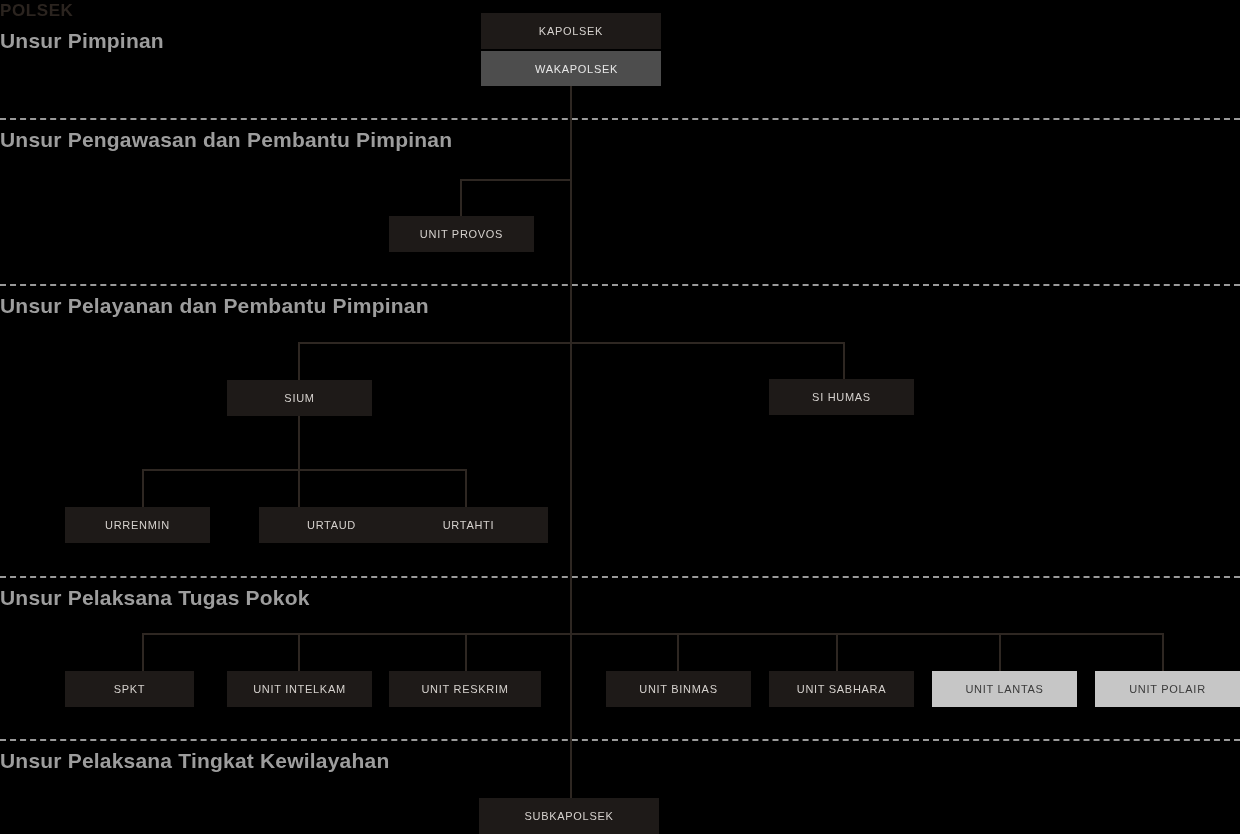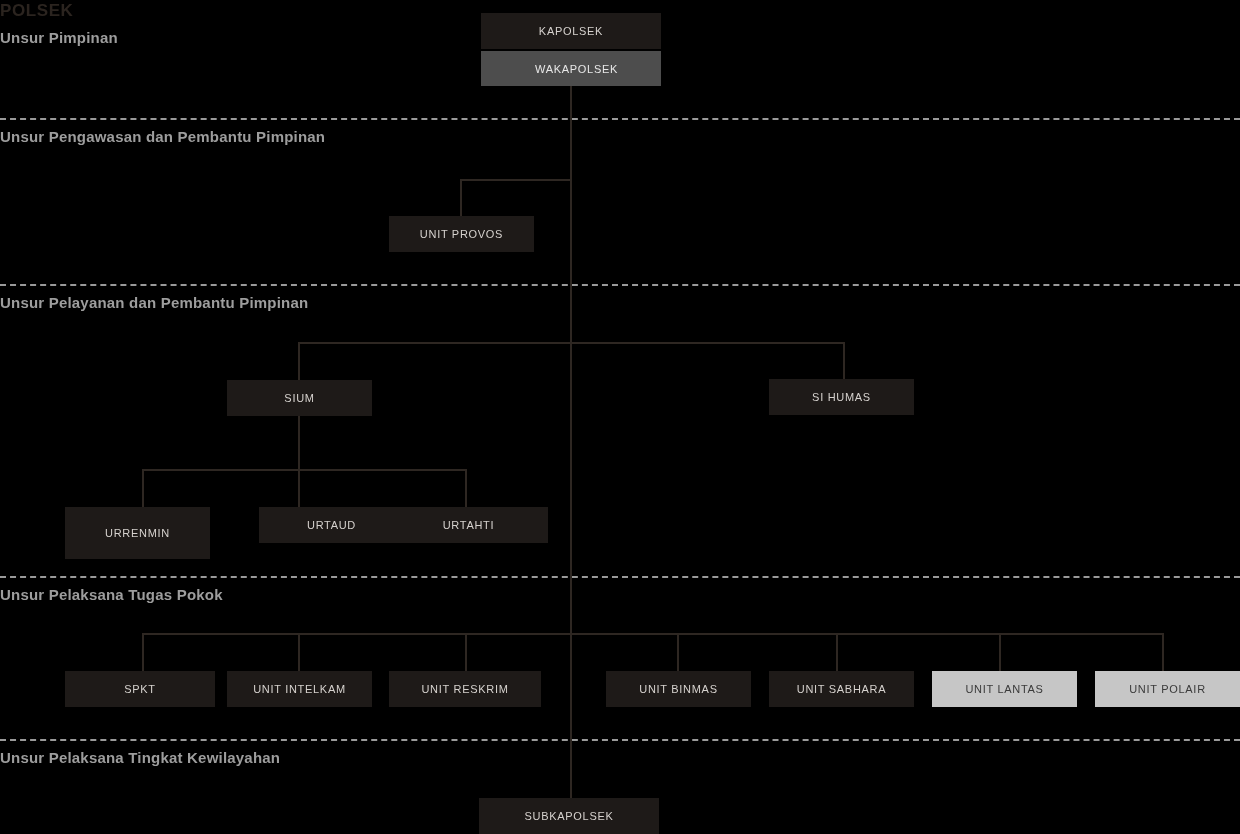--- a/index.html
+++ b/index.html
@@ -26,21 +26,21 @@
     width: 1240px;
     height: 0;
     border-top: 2px dashed #9a9a9a;
   }
 
   
   .section-label {
     position: absolute;
     left: 0;
     color: #9d9d9d;
-    font-size: 15px;
+    font-size: 21px;
     font-weight: bold;
     letter-spacing: 0.2px;
     white-space: nowrap;
   }
   .title-label {
     position: absolute;
     left: 0;
     color: #2b241f;
     font-size: 17px;
     font-weight: bold;
@@ -126,38 +126,38 @@
   <div class="node" style="left:227px; top:380px; width:145px; height:36px;">SIUM</div>
   <div class="node" style="left:769px; top:379px; width:145px; height:36px;">SI HUMAS</div>
 
   <div class="vline" style="left:298px; top:416px; height:53px;"></div>
 
   <div class="hline" style="left:142px; top:469px; width:325px;"></div>
   <div class="vline" style="left:142px; top:469px; height:38px;"></div>
   <div class="vline" style="left:298px; top:469px; height:38px;"></div>
   <div class="vline" style="left:465px; top:469px; height:38px;"></div>
 
-  <div class="node" style="left:65px; top:507px; width:145px; height:52px;">URRENMIN</div>
+  <div class="node" style="left:65px; top:507px; width:145px; height:36px;">URRENMIN</div>
   <div class="node" style="left:227px; top:507px; width:145px; height:36px;margin-left:32px;">URTAUD</div>
   <div class="node" style="left:389px; top:507px; width:159px; height:36px;">URTAHTI</div>
 
   <div class="divider" style="top:576px;"></div>
 
   <div class="section-label" style="top:586px;">Unsur Pelaksana Tugas Pokok</div>
 
   <div class="hline" style="left:142px; top:633px; width:1022px;"></div>
   <div class="vline" style="left:142px; top:633px; height:38px;"></div>
   <div class="vline" style="left:298px; top:633px; height:38px;"></div>
   <div class="vline" style="left:465px; top:633px; height:38px;"></div>
   <div class="vline" style="left:677px; top:633px; height:38px;"></div>
   <div class="vline" style="left:836px; top:633px; height:38px;"></div>
   <div class="vline" style="left:999px; top:633px; height:38px;"></div>
   <div class="vline" style="left:1162px; top:633px; height:38px;"></div>
 
-  <div class="node" style="left:65px; top:671px; width:150px; height:36px;">SPKT</div>
+  <div class="node" style="left:65px; top:671px; width:129px; height:36px;">SPKT</div>
   <div class="node" style="left:227px; top:671px; width:145px; height:36px;">UNIT INTELKAM</div>
   <div class="node" style="left:389px; top:671px; width:152px; height:36px;">UNIT RESKRIM</div>
   <div class="node" style="left:606px; top:671px; width:145px; height:36px;">UNIT BINMAS</div>
   <div class="node" style="left:769px; top:671px; width:145px; height:36px;">UNIT SABHARA</div>
   <div class="node light" style="left:932px; top:671px; width:145px; height:36px;">UNIT LANTAS</div>
   <div class="node light" style="left:1095px; top:671px; width:145px; height:36px;">UNIT POLAIR</div>
 
   <div class="divider" style="top:739px;"></div>
 
   <div class="section-label" style="top:749px;">Unsur Pelaksana Tingkat Kewilayahan</div>

